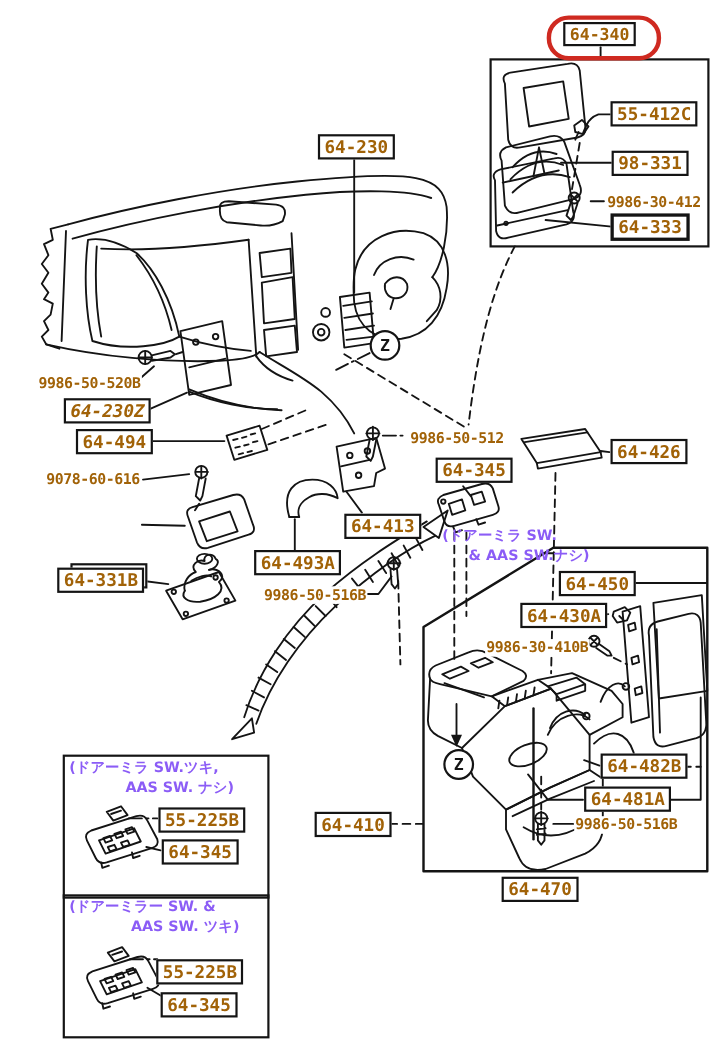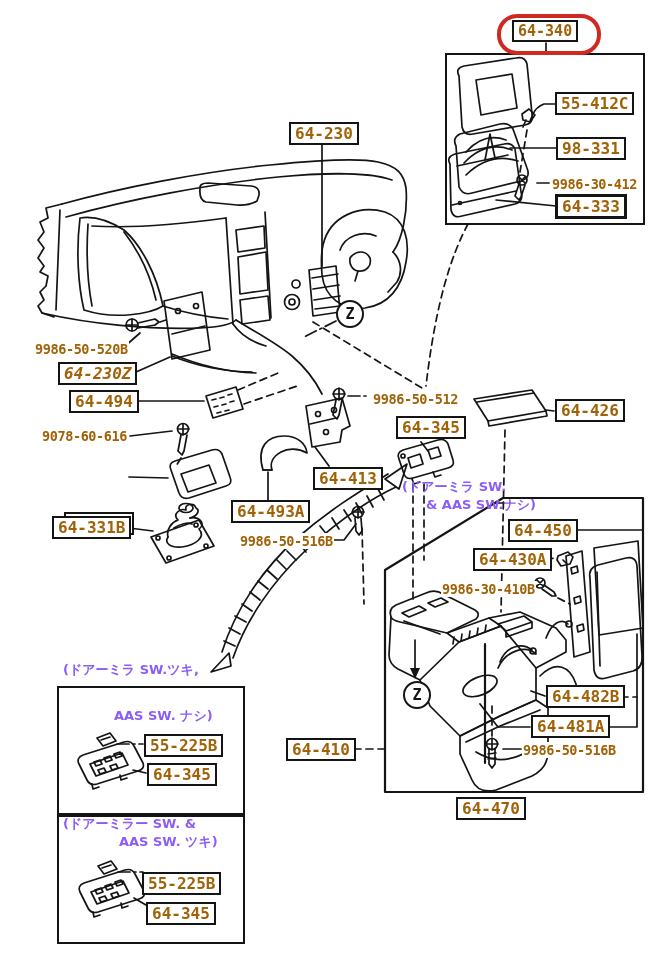--- a/index.html
+++ b/index.html
@@ -325,21 +325,21 @@
 
   <div class="callout boxed" style="left:508px;top:519px;">64-450</div>
   <div class="callout boxed" style="left:473px;top:548px;">64-430A</div>
   <div class="callout plain" style="left:441px;top:581px;">9986-30-410B</div>
   <div class="callout boxed" style="left:546px;top:685px;">64-482B</div>
   <div class="callout boxed" style="left:531px;top:715px;">64-481A</div>
   <div class="callout plain" style="left:522px;top:742px;">9986-50-516B</div>
   <div class="callout boxed" style="left:286px;top:738px;">64-410</div>
   <div class="callout boxed" style="left:456px;top:765px;margin-top:32px;">64-470</div>
 
-  <div class="jnote" style="left:63px;top:661px;">(ドアーミラ SW.ツキ,</div>
+  <div class="jnote" style="left:63px;top:689px;">(ドアーミラ SW.ツキ,</div>
   <div class="jnote" style="left:114px;top:707px;">AAS SW. ナシ)</div>
   <div class="callout boxed" style="left:144px;top:734px;">55-225B</div>
   <div class="callout boxed" style="left:147px;top:763px;">64-345</div>
 
   <div class="jnote" style="left:63px;top:815px;">(ドアーミラー SW. &amp;</div>
   <div class="jnote" style="left:119px;top:833px;">AAS SW. ツキ)</div>
   <div class="callout boxed" style="left:142px;top:872px;">55-225B</div>
   <div class="callout boxed" style="left:146px;top:902px;">64-345</div>
 
 </div>

